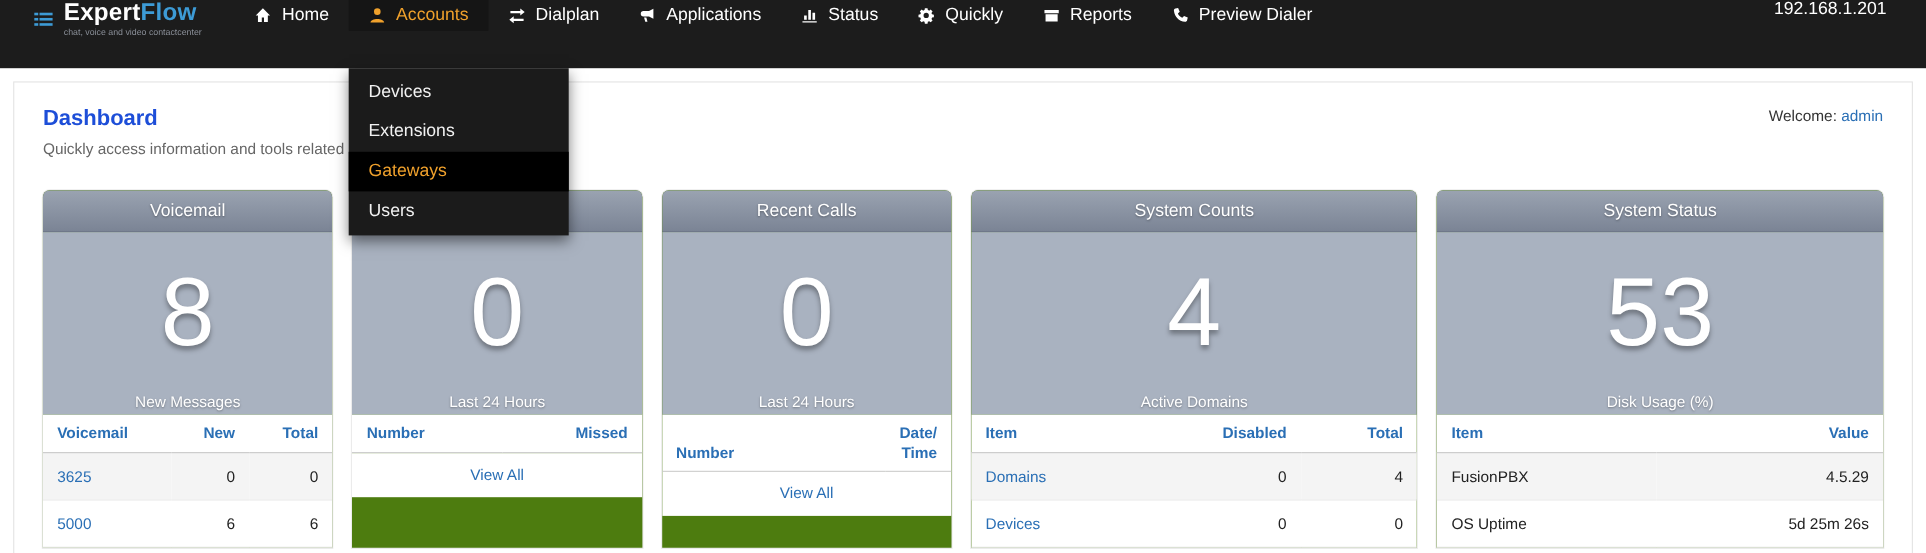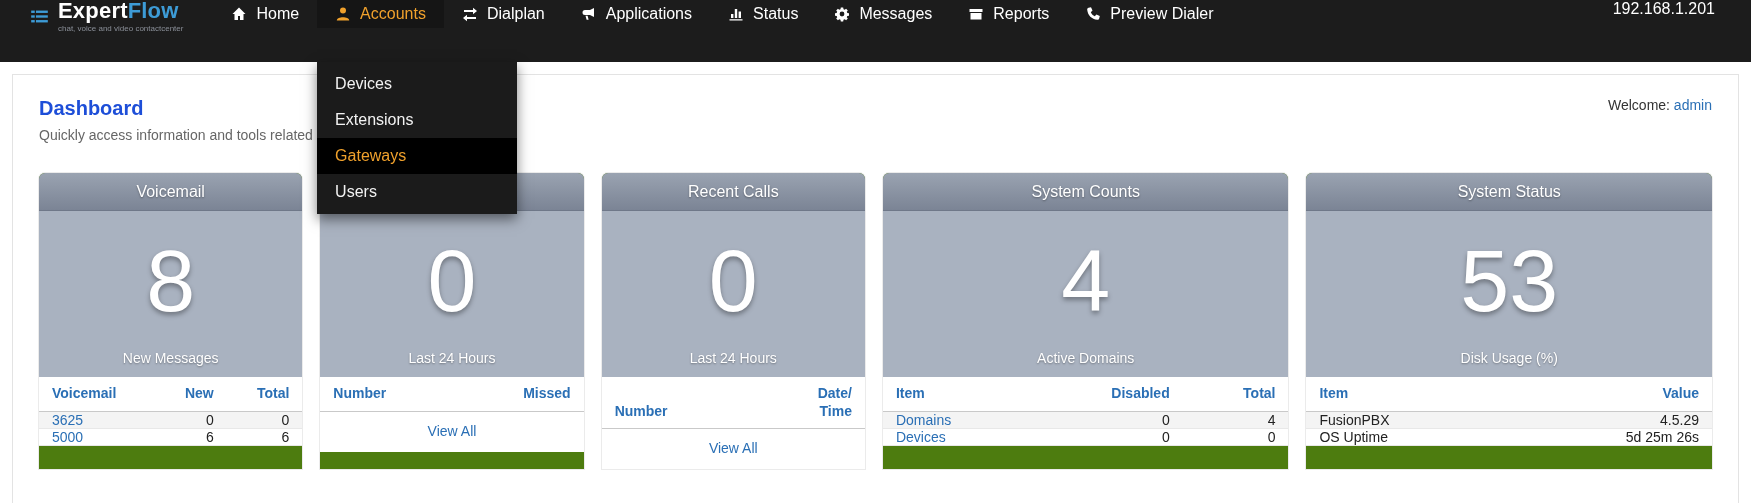--- a/index.html
+++ b/index.html
@@ -34,25 +34,25 @@
   
   .cards{display:flex;gap:18px;margin-top:30px;align-items:stretch}
   .card{flex:237 1 0;display:flex;flex-direction:column;background:#4d7c0f;
     border-radius:6px 6px 0 0;overflow:hidden;box-shadow:0 0 0 1px rgba(0,0,0,.08)}
   .card.wide{flex:365 1 0}
   .card-header{height:38px;flex:0 0 38px;display:flex;align-items:center;justify-content:center;color:#fff;font-size:16px;
     background:linear-gradient(#9aa3b1,#7b8495);text-shadow:0 1px 2px rgba(0,0,0,.35);border-bottom:1px solid #6f7889}
   .card-hero{background:#a9b2c0;height:166px;flex:0 0 166px;display:flex;flex-direction:column;align-items:center}
   .card-number{flex:1;display:flex;align-items:center;font-size:88px;color:#fff;
     text-shadow:0 3px 5px rgba(0,0,0,.35);line-height:1}
-  .card-caption{font-size:14px;color:#fff;text-shadow:0 1px 2px rgba(0,0,0,.35);padding-bottom:11px}
+  .card-caption{font-size:14px;color:#fff;text-shadow:0 1px 2px rgba(0,0,0,.35);padding-bottom:4px}
   .card-table{width:100%;border-collapse:collapse;background:#fff;font-size:14px}
   .card-table th{color:#2a6fb5;font-weight:bold;padding:8px 13px;border-bottom:1px solid #c9c9c9;vertical-align:bottom;line-height:1.25}
   .card-table th.narrow{width:60px}
-  .card-table td{padding:0 13px;color:#222;border-bottom:1px solid #e8e8e8}
+  .card-table td{padding:13px 13px;color:#222;border-bottom:1px solid #e8e8e8}
   .card-table tbody tr:nth-child(odd){background:#f4f4f4}
   .al-left{text-align:left}
   .al-right{text-align:right}
   .card-table a,.view-all{color:#2a6fb5;text-decoration:none}
   .view-all-wrap{background:#fff;text-align:center}
   .view-all{display:inline-block;padding:11px 0 13px;font-size:14px}
 </style>
 </head>
 <body>
 
@@ -120,21 +120,21 @@
           </svg>
         </span>
     <span class="nav-label">Status</span>
   </li>
       <li class="nav-item">
     <span class="nav-icon">
           <svg viewBox="0 0 16 16">
             <path fill-rule="evenodd" d="M9.2 1.5H6.8l-.3 1.7c-.4.1-.9.3-1.2.5L3.9 2.7 2.2 4.4l1 1.4c-.2.4-.4.8-.5 1.2L1 7.3v2.4l1.7.3c.1.4.3.8.5 1.2l-1 1.4 1.7 1.7 1.4-1c.4.2.8.4 1.2.5l.3 1.7h2.4l.3-1.7c.4-.1.8-.3 1.2-.5l1.4 1 1.7-1.7-1-1.4c.2-.4.4-.8.5-1.2l1.7-.3V7.3l-1.7-.3c-.1-.4-.3-.8-.5-1.2l1-1.4-1.7-1.7-1.4 1c-.4-.2-.8-.4-1.2-.5zM8 5.6a2.4 2.4 0 1 1 0 4.8 2.4 2.4 0 0 1 0-4.8z"></path>
           </svg>
         </span>
-    <span class="nav-label">Messages</span>
+    <span class="nav-label">Quickly</span>
   </li>
       <li class="nav-item">
     <span class="nav-icon">
           <svg viewBox="0 0 16 16">
             <path d="M1.5 3h13v3h-13zM2.5 7h11v6.5h-11zM6 8.5h4V10H6z"></path>
           </svg>
         </span>
     <span class="nav-label">Reports</span>
   </li>
       <li class="nav-item">

